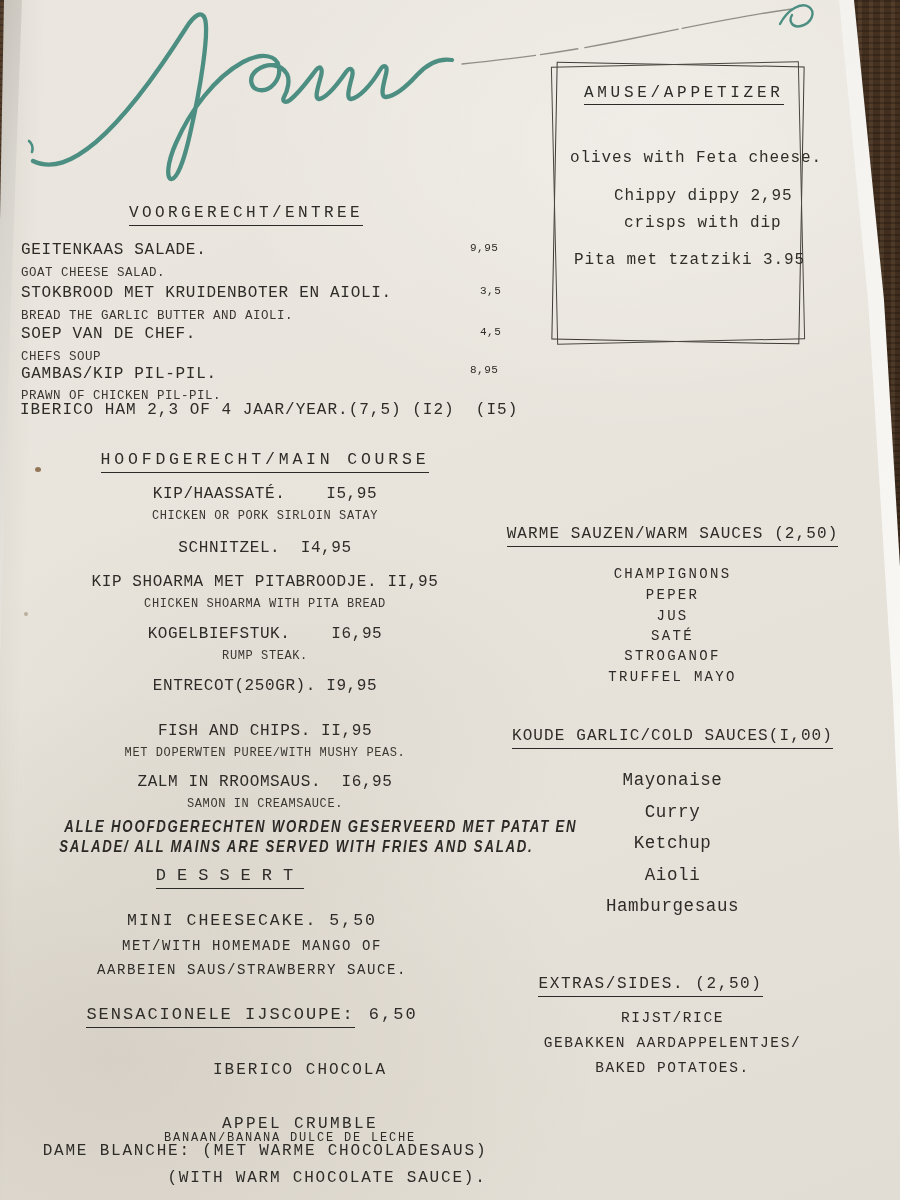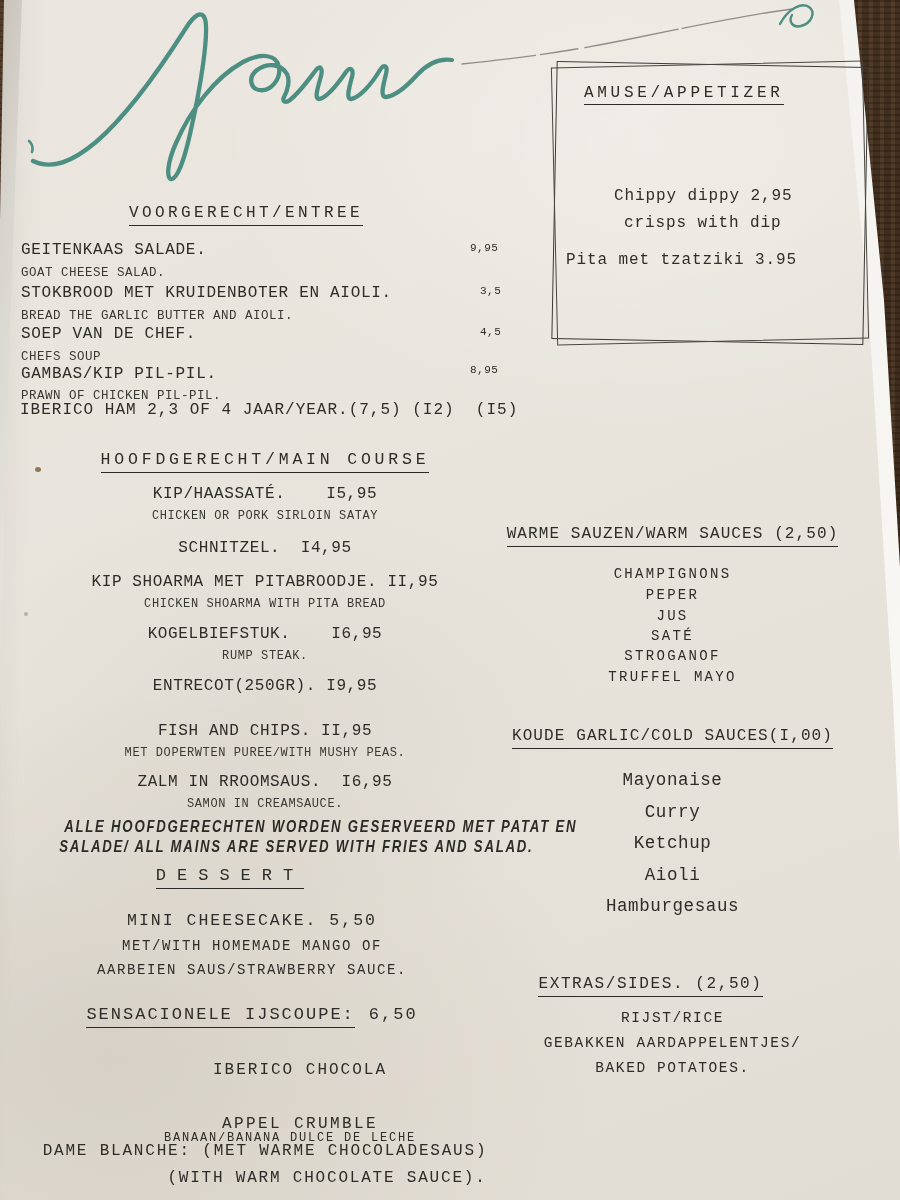--- a/index.html
+++ b/index.html
@@ -28,21 +28,21 @@
 
   .t{position:absolute;white-space:pre;line-height:20px;}
   .ctr{text-align:center;left:0;right:0;}
   .ul{border-bottom:1.8px solid #2c2a26;padding-bottom:2px;display:inline-block;white-space:pre;}
 
   
   .script{position:absolute;left:0;top:0;}
   .script-word-label{position:absolute;left:100px;top:40px;width:330px;height:120px;opacity:0;}
 
   
-  .amuse{position:absolute;left:554px;top:64px;width:312px;height:278px;}
+  .amuse{position:absolute;left:554px;top:64px;width:248px;height:278px;}
   .bline{position:absolute;inset:0;border:1.5px solid #3c3a36;}
   .b1{transform:rotate(1.1deg);}
   .b2{transform:rotate(-1.3deg);border-color:#49463f;}
   .amuse .t{font-size:16px;letter-spacing:.9px;color:#302e29;}
   .amuse-title{position:absolute;left:30px;top:20px;font-size:16px;letter-spacing:3.7px;}
 
   
   .enm{font-size:16px;letter-spacing:.7px;}
   .esub{font-size:12.5px;letter-spacing:.5px;color:#3a3832;}
   .epr{font-size:11px;letter-spacing:.5px;}
@@ -87,23 +87,24 @@
       C 395 96, 407 86, 417 75 C 428 63, 440 58, 452 60" fill="none" stroke="#4c8f82" stroke-width="4.3" stroke-linecap="round"></path>
     <path d="M 462 64 C 520 58, 565 52, 625 40 C 685 28, 745 15, 792 9" fill="none" stroke="#8f8f88" stroke-width="1.3" stroke-linecap="round" stroke-dasharray="74 5 38 7 95 4 160 6"></path>
     <path d="M 780 24 C 788 9, 801 2, 809 7 C 816 12, 812 23, 801 26 C 793 28, 788 22, 792 15" fill="none" stroke="#4c8f82" stroke-width="2.4" stroke-linecap="round"></path>
   </svg>
   <div class="script-word-label">Menu</div>
 
   <div class="amuse">
     <div class="bline b1"></div>
     <div class="bline b2"></div>
     <div class="amuse-title ul">AMUSE/APPETIZER</div>
+    <div class="t" style="left:16px;top:84px;">olives with Feta cheese.</div>
     <div class="t" style="left:60px;top:122px;">Chippy dippy 2,95</div>
     <div class="t" style="left:70px;top:149px;">crisps with dip</div>
-    <div class="t" style="left:12px;top:186px;">Pita met tzatziki 3.95</div>
+    <div class="t" style="left:20px;top:186px;">Pita met tzatziki 3.95</div>
   </div>
 
   <div>
     <div class="t ctr" style="top:203px;left:0;width:500px;transform:translateX(-4px);font-size:16px;letter-spacing:3.4px;"><span class="ul">VOORGERECHT/ENTREE</span></div>
 
     <div class="t enm" style="left:21px;top:240px;">GEITENKAAS SALADE.</div>
     <div class="t epr" style="left:470px;top:238px;">9,95</div>
     <div class="t esub" style="left:21px;top:263px;">GOAT CHEESE SALAD.</div>
 
     <div class="t enm" style="left:21px;top:283px;">STOKBROOD MET KRUIDENBOTER EN AIOLI.</div>

